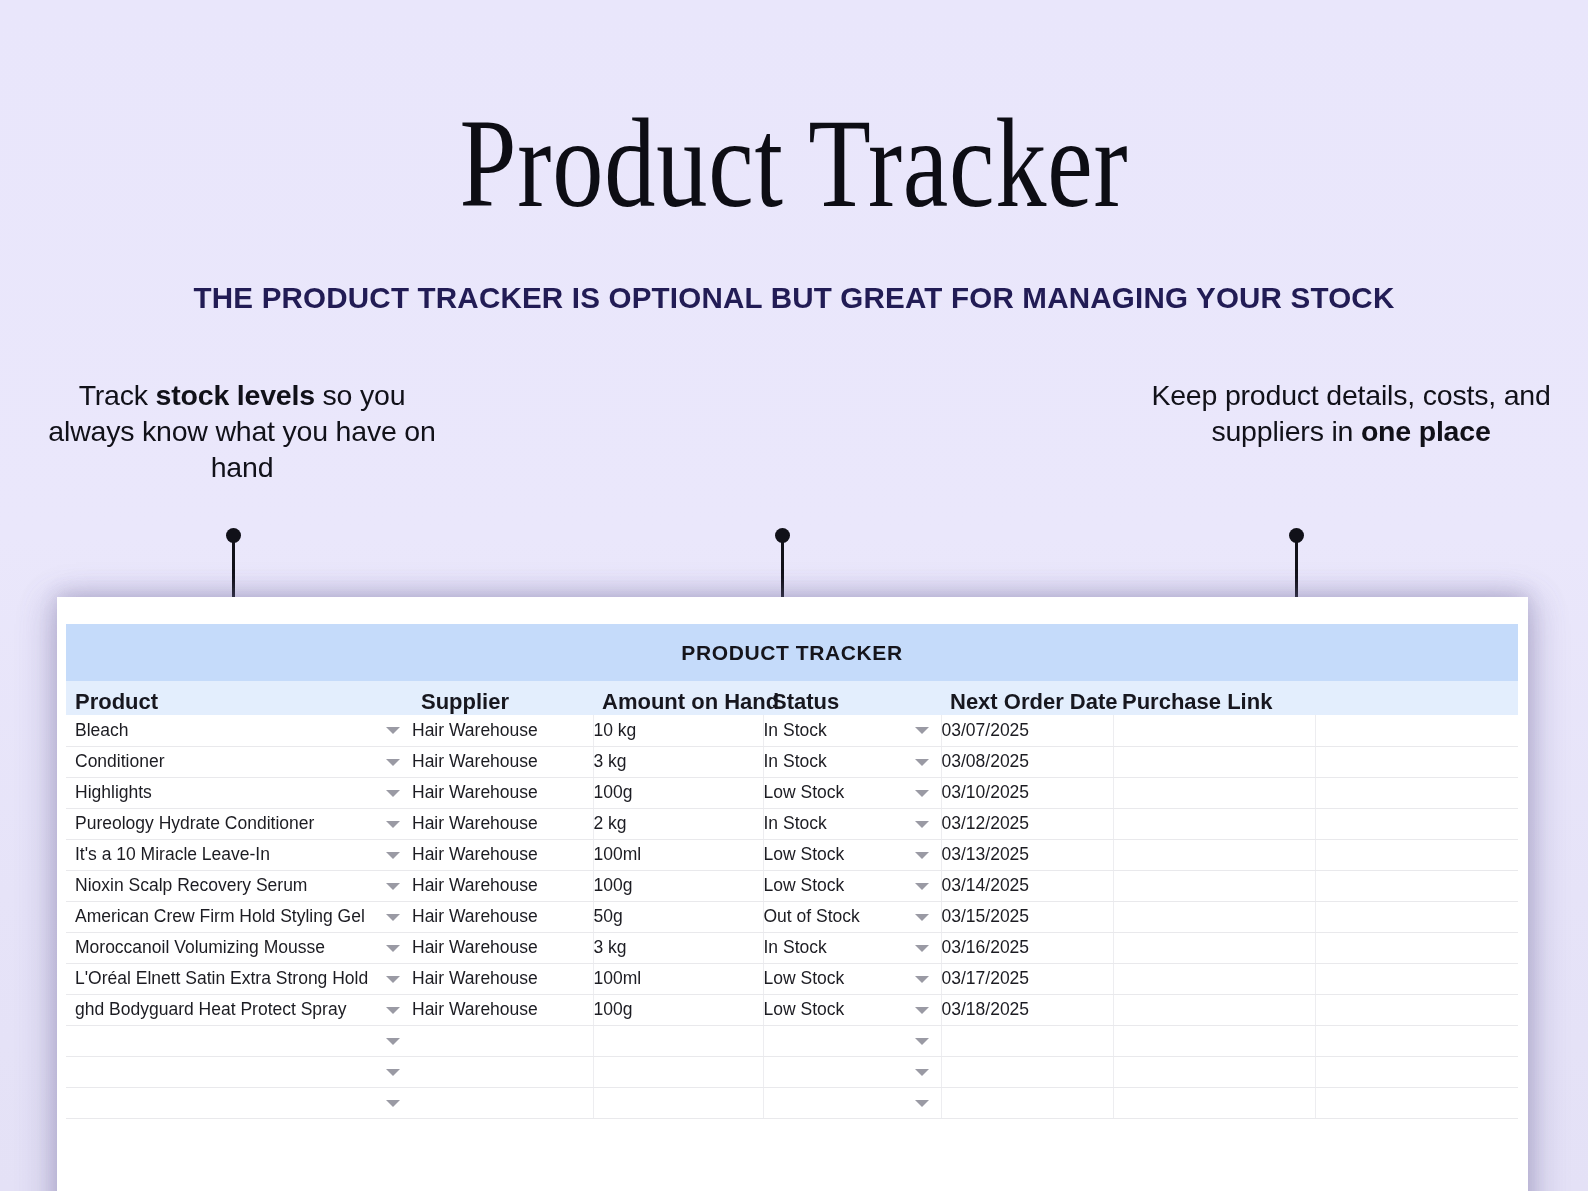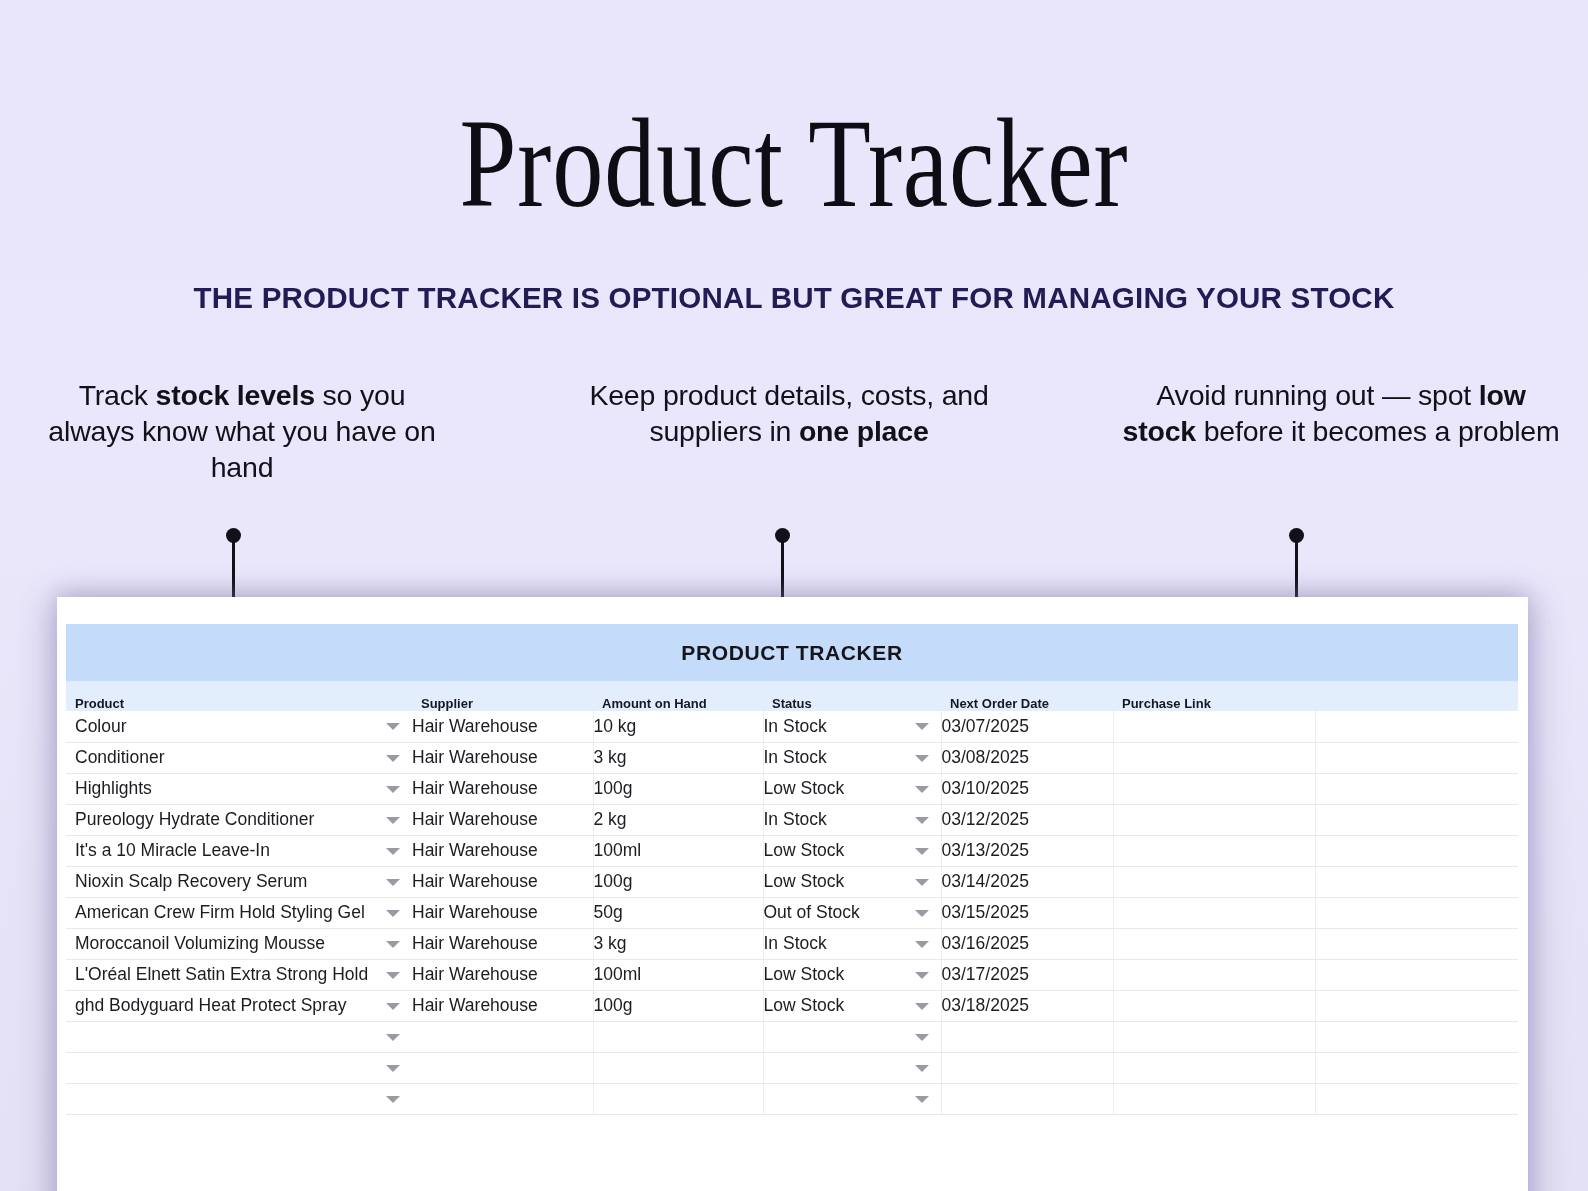--- a/index.html
+++ b/index.html
@@ -123,24 +123,24 @@
     font-weight:bold;
     letter-spacing:0.6px;
     color:#15151c;
     border:none;
   }
 
   
   tr.head td {
     background:#e3eefd;
     height:20px;
-    font-size:13px;
+    font-size:22px;
     font-weight:bold;
     color:#17171f;
-    padding:15px 0 0 9px;
+    padding:8px 0 0 9px;
     vertical-align:middle;
     border:none;
     white-space:nowrap;
   }
 
   
   tr.data td {
     height:31px;
     border-bottom:1px solid #e9e9ec;
     border-right:1px solid #ededf0;
@@ -172,21 +172,20 @@
 </head>
 <body>
 
 <div class="title">Product Tracker</div>
 
 <div class="subtitle">THE PRODUCT TRACKER IS OPTIONAL BUT GREAT FOR MANAGING YOUR STOCK</div>
 
 <div class="features">
   <div class="feature f1"><span>Track </span><b>stock levels</b><span> so you always know what you have on hand</span></div>
   <div class="feature f2"><span>Keep product details, costs, and suppliers in </span><b>one place</b></div>
-  <div class="feature f3"><span>Avoid running out — spot </span><b>low stock</b><span> before it becomes a problem</span></div>
 </div>
 
 <div class="callout" id="callout-1">
   <span class="dot top"></span>
   <span class="dot bot"></span>
 </div>
 <div class="callout" id="callout-2">
   <span class="dot top"></span>
   <span class="dot bot"></span>
 </div>
@@ -214,21 +213,21 @@
           <tr class="head">
             <td>Product</td>
             <td>Supplier</td>
             <td>Amount on Hand</td>
             <td>Status</td>
             <td>Next Order Date</td>
             <td>Purchase Link</td>
             <td></td>
           </tr>
           <tr class="data">
-            <td class="product"><span>Colour</span><span class="arrow"></span></td>
+            <td class="product"><span>Bleach</span><span class="arrow"></span></td>
             <td class="centered"><span>Hair Warehouse</span></td>
             <td class="centered"><span>10 kg</span></td>
             <td class="status-cell"><span>In Stock</span><span class="arrow"></span></td>
             <td class="centered"><span>03/07/2025</span></td>
             <td class="empty-cell"><span></span></td>
             <td class="empty-cell"><span></span></td>
           </tr>
           <tr class="data">
             <td class="product"><span>Conditioner</span><span class="arrow"></span></td>
             <td class="centered"><span>Hair Warehouse</span></td>

